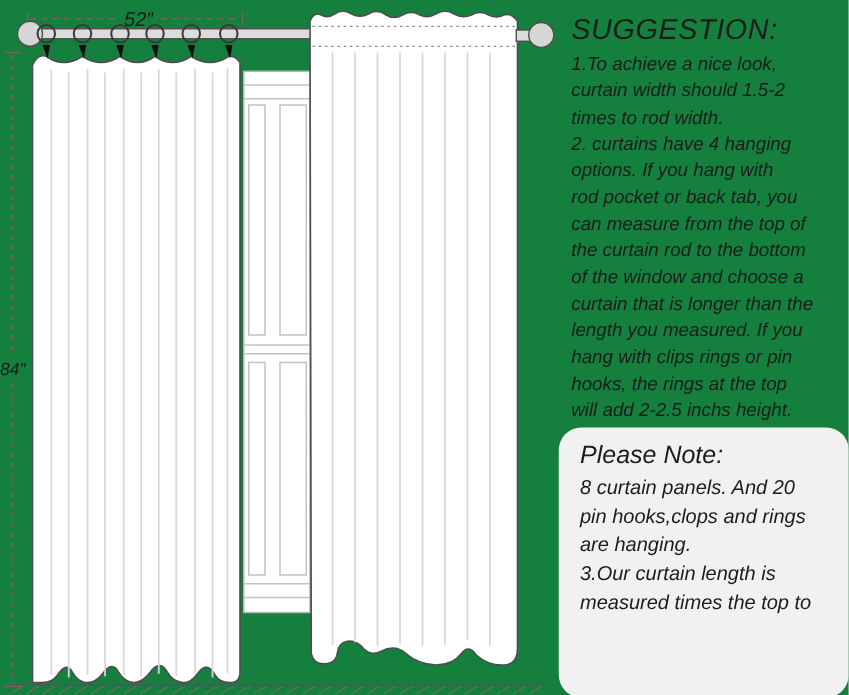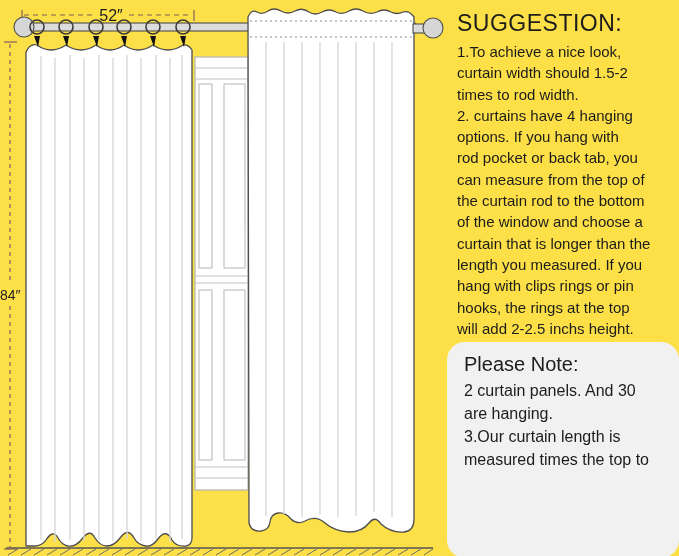--- a/index.html
+++ b/index.html
@@ -1,22 +1,23 @@
 <!DOCTYPE html>
 <html><head>
 <meta charset="utf-8">
 <style>
   html,body { margin:0; padding:0; background:#ffffff; }
   .canvas {
     position:relative;
     width:679px; height:556px;
-    background:#fde047;
+    background:#15803d;
     font-family:"Liberation Sans", sans-serif;
     color:#1c1c1c;
     overflow:hidden;
+    font-style:italic;
   }
   .diagram-svg { position:absolute; left:0; top:0; }
   .suggestion {
     position:absolute; left:457px; top:10px; width:224px;
   }
   .suggestion-title {
     font-size:23px; line-height:27px; letter-spacing:0.5px;
     margin:0 0 4px 0; font-weight:400; color:#1c1c1c;
   }
   .text-line {
@@ -195,19 +196,20 @@
     <div class="text-line">of the window and choose a</div>
     <div class="text-line">curtain that is longer than the</div>
     <div class="text-line">length you measured. If you</div>
     <div class="text-line">hang with clips rings or pin</div>
     <div class="text-line">hooks, the rings at the top</div>
     <div class="text-line">will add 2-2.5 inchs height.</div>
   </div>
 
   <div class="note-box">
     <h2 class="note-title">Please Note:</h2>
-    <div class="note-line">2 curtain panels. And 30</div>
+    <div class="note-line">8 curtain panels. And 20</div>
+    <div class="note-line">pin hooks,clops and rings</div>
     <div class="note-line">are hanging.</div>
     <div class="note-line">3.Our curtain length is</div>
     <div class="note-line">measured times the top to</div>
   </div>
 
 </div>
 
 </body></html>

